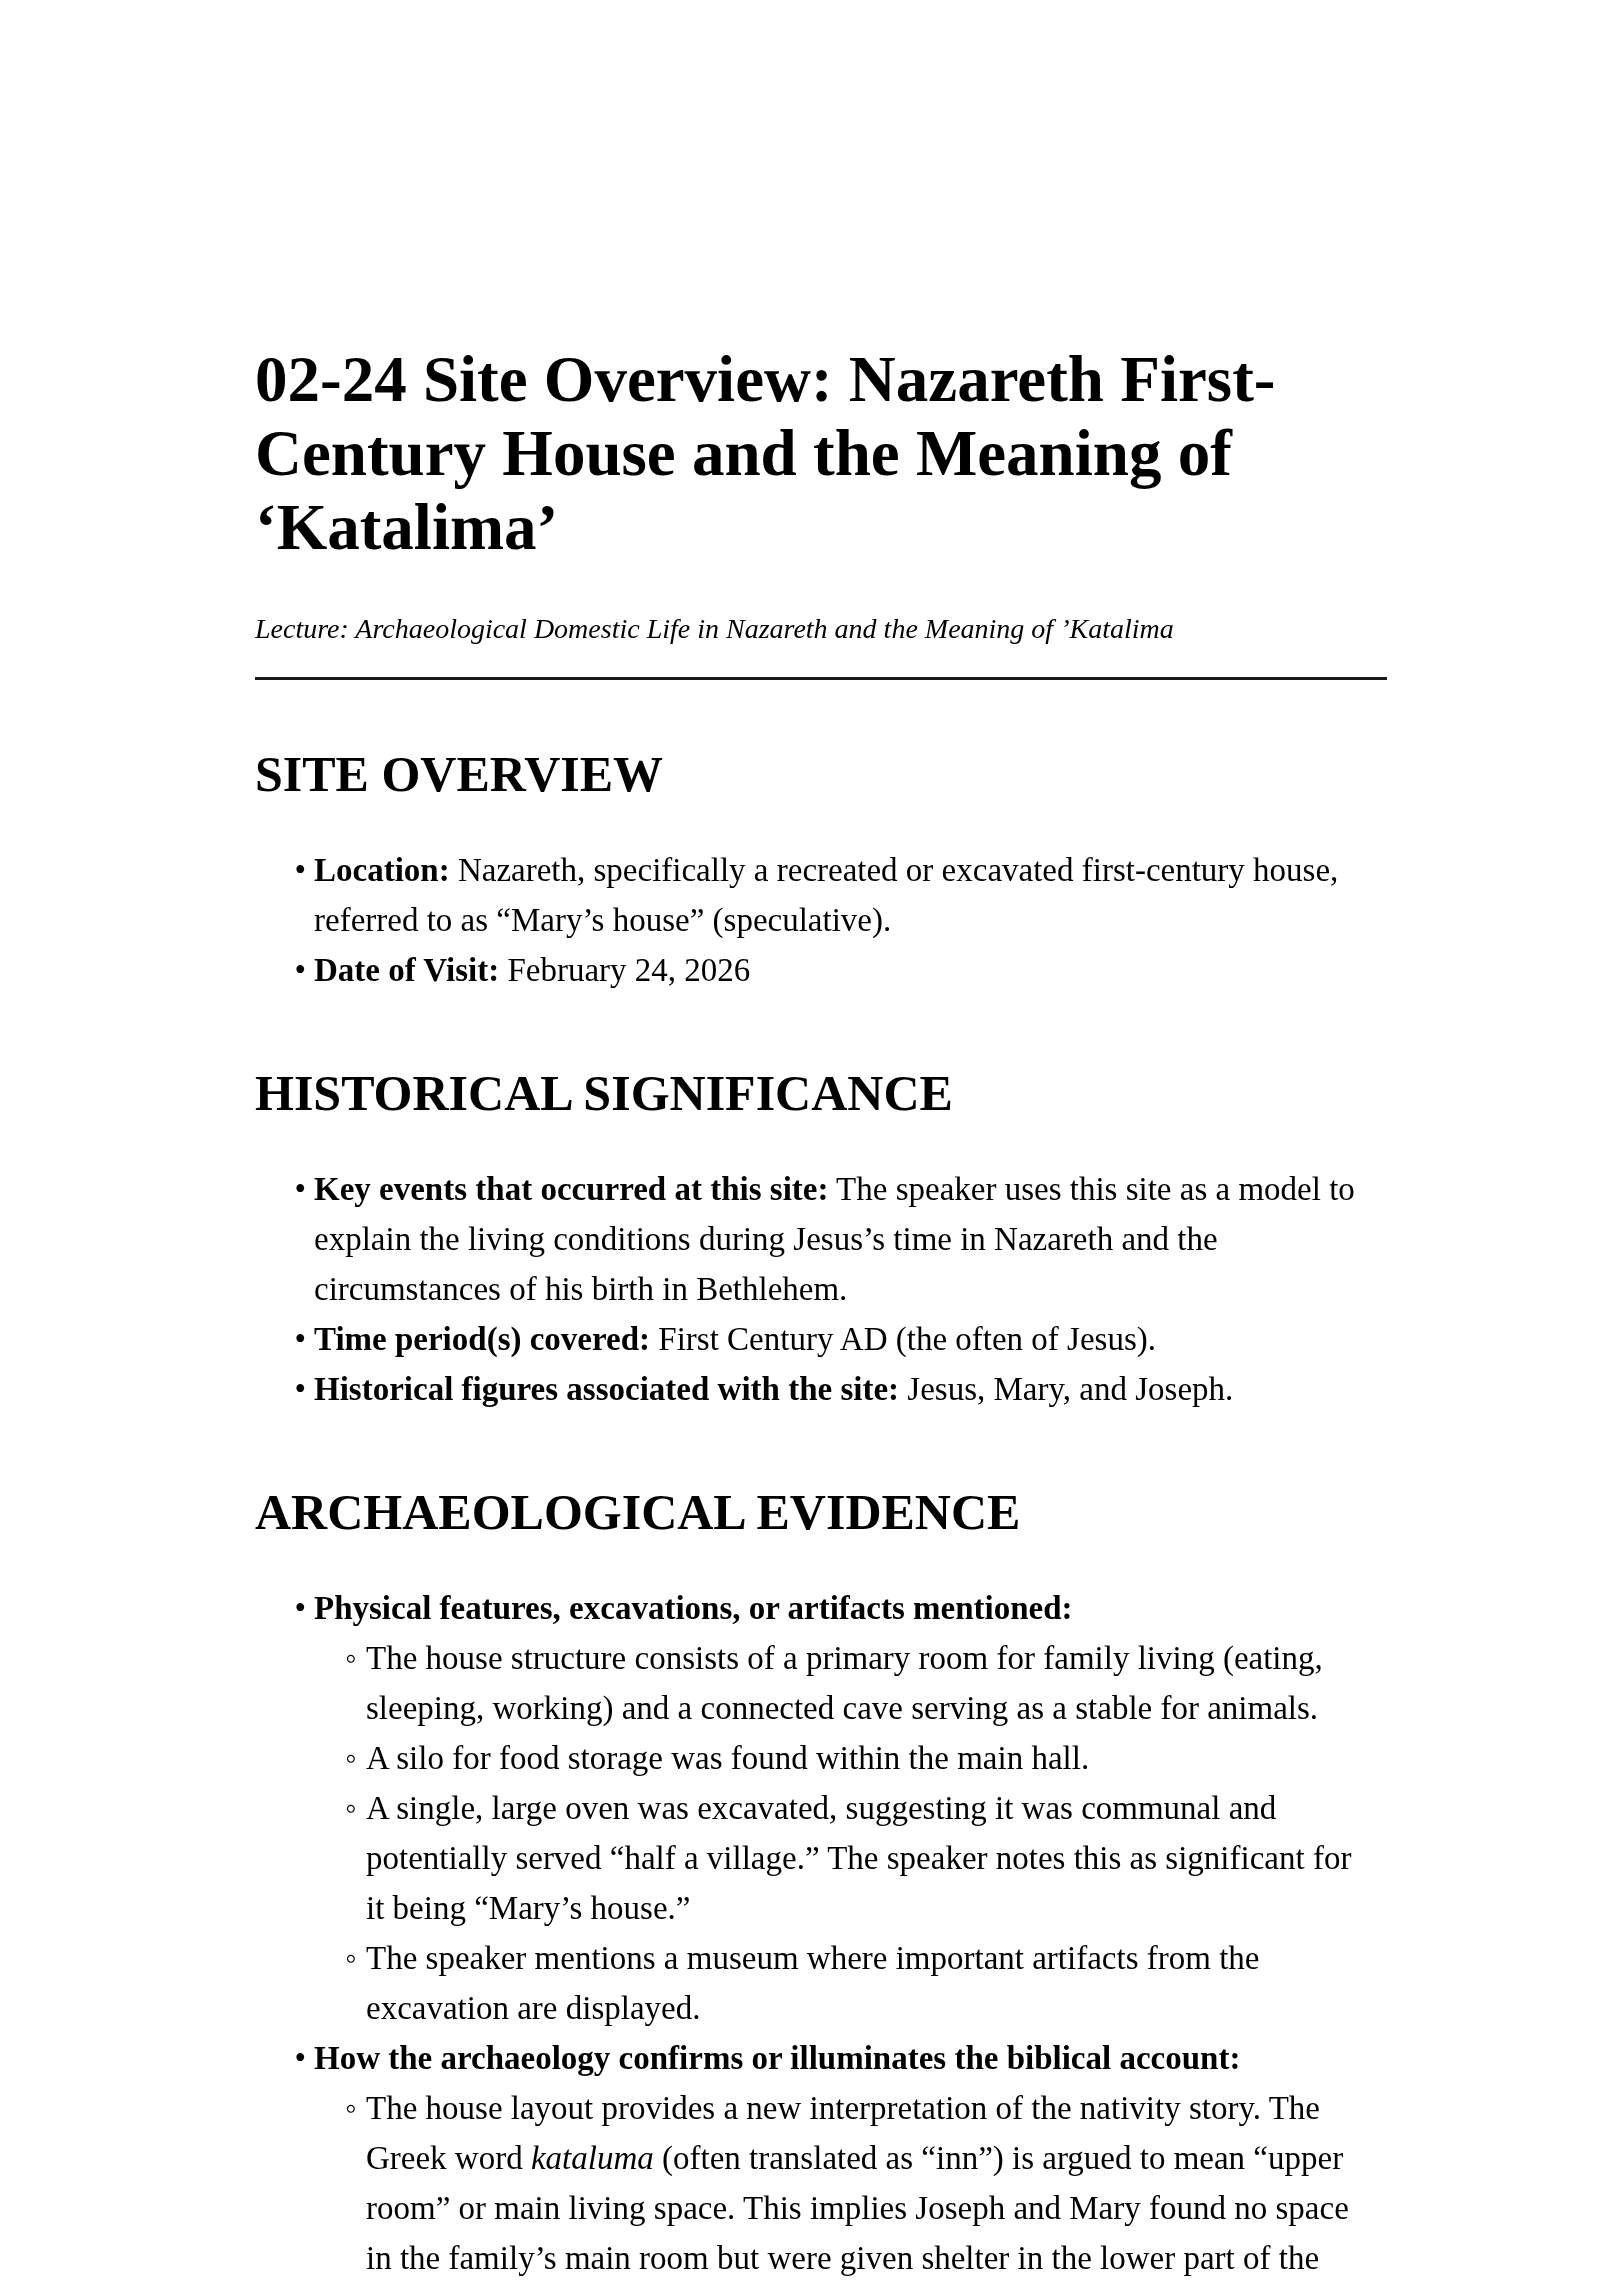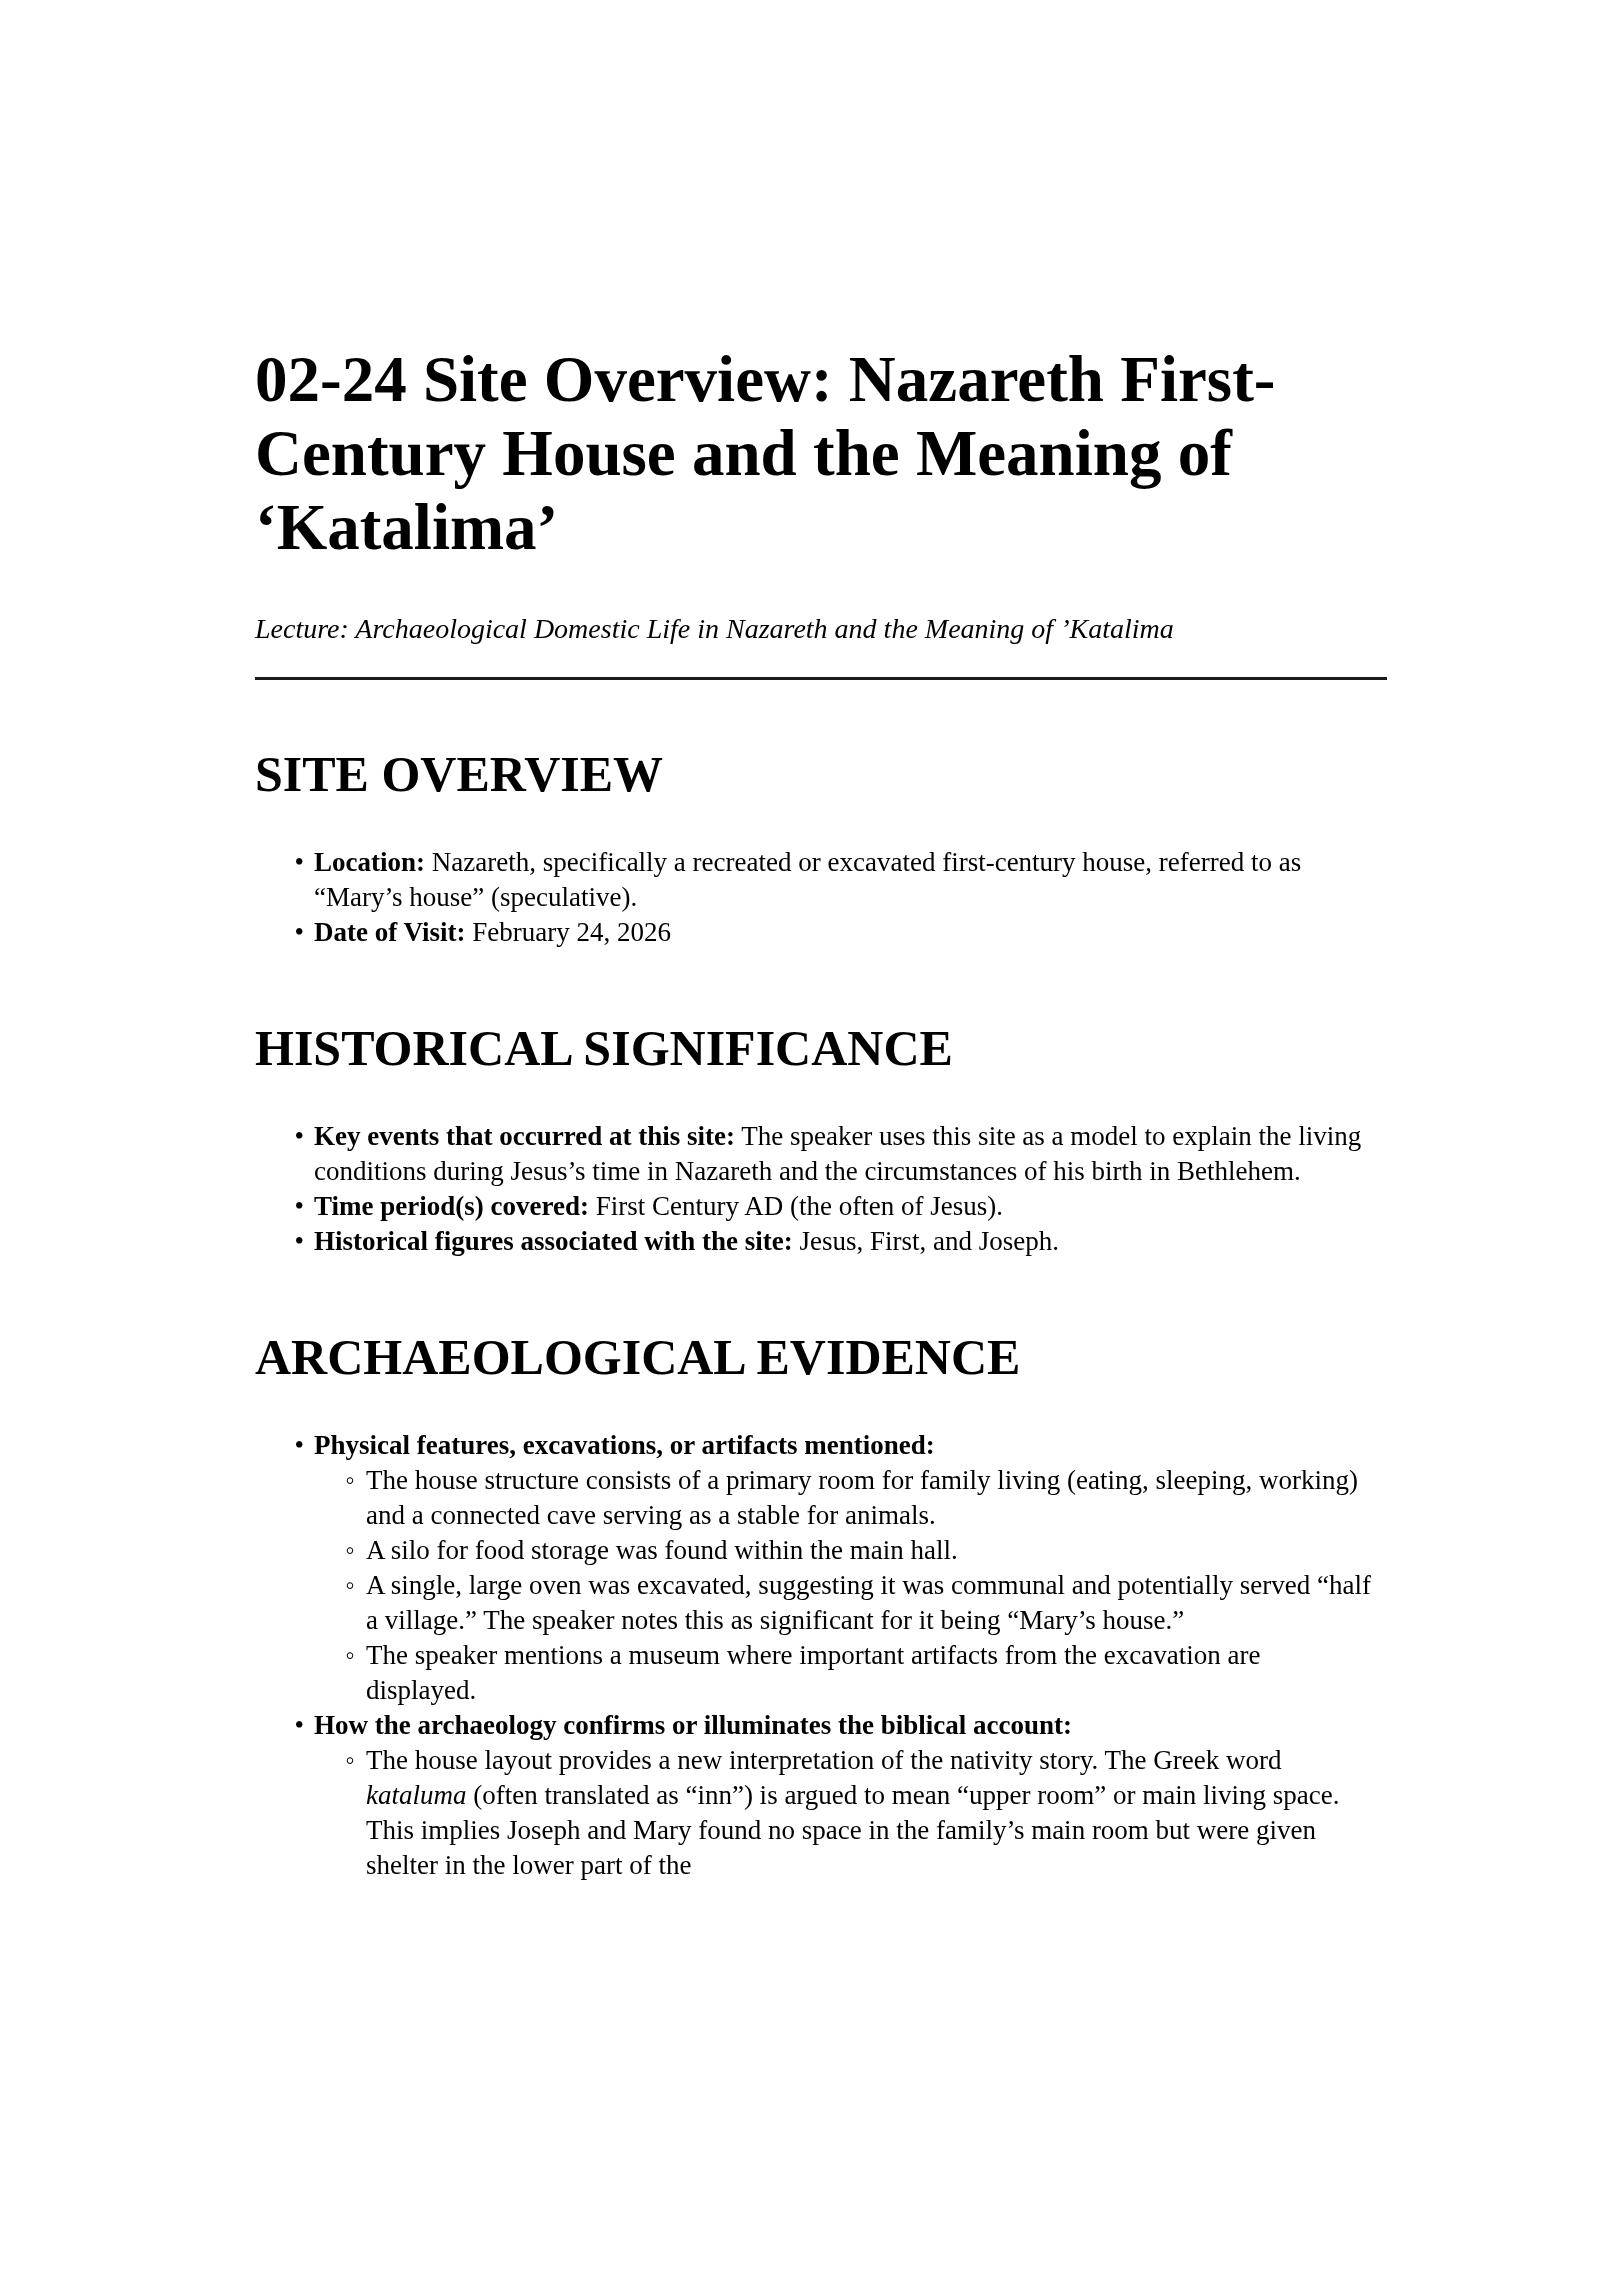--- a/index.html
+++ b/index.html
@@ -40,22 +40,22 @@
   h2.section-heading {
     margin: 0;
     font-size: 50px;
     line-height: 56px;
     font-weight: bold;
   }
   ul.bullets {
     list-style: none;
     margin: 43px 0 0 0;
     padding: 0 0 0 59px;
-    font-size: 27px;
-    line-height: 35px;
+    font-size: 33px;
+    line-height: 50px;
   }
   ul.bullets ul.bullets {
     margin: 0;
     padding-left: 52px;
   }
   ul.bullets li { position: relative; }
   ul.bullets > li::before {
     content: "\2022";
     position: absolute;
     left: -19.6px;
@@ -85,21 +85,21 @@
         <ul class="bullets">
           <li><span class="b">Location:</span><span> Nazareth, specifically a recreated or excavated first-century house, referred to as “Mary’s house” (speculative).</span></li>
           <li><span class="b">Date of Visit:</span><span> February 24, 2026</span></li>
         </ul>
       </section>
       <section class="doc-section">
         <h2 class="section-heading">HISTORICAL SIGNIFICANCE</h2>
         <ul class="bullets">
           <li><span class="b">Key events that occurred at this site:</span><span> The speaker uses this site as a model to explain the living conditions during Jesus’s time in Nazareth and the circumstances of his birth in Bethlehem.</span></li>
           <li><span class="b">Time period(s) covered:</span><span> First Century AD (the often of Jesus).</span></li>
-          <li><span class="b">Historical figures associated with the site:</span><span> Jesus, First, and Joseph.</span></li>
+          <li><span class="b">Historical figures associated with the site:</span><span> Jesus, Mary, and Joseph.</span></li>
         </ul>
       </section>
       <section class="doc-section">
         <h2 class="section-heading">ARCHAEOLOGICAL EVIDENCE</h2>
         <ul class="bullets">
           <li><span class="b">Physical features, excavations, or artifacts mentioned:</span><ul class="bullets">
               <li><span>The house structure consists of a primary room for family living (eating, sleeping, working) and a connected cave serving as a stable for animals.</span></li>
               <li><span>A silo for food storage was found within the main hall.</span></li>
               <li><span>A single, large oven was excavated, suggesting it was communal and potentially served “half a village.” The speaker notes this as significant for it being “Mary’s house.”</span></li>
               <li><span>The speaker mentions a museum where important artifacts from the excavation are displayed.</span></li>

